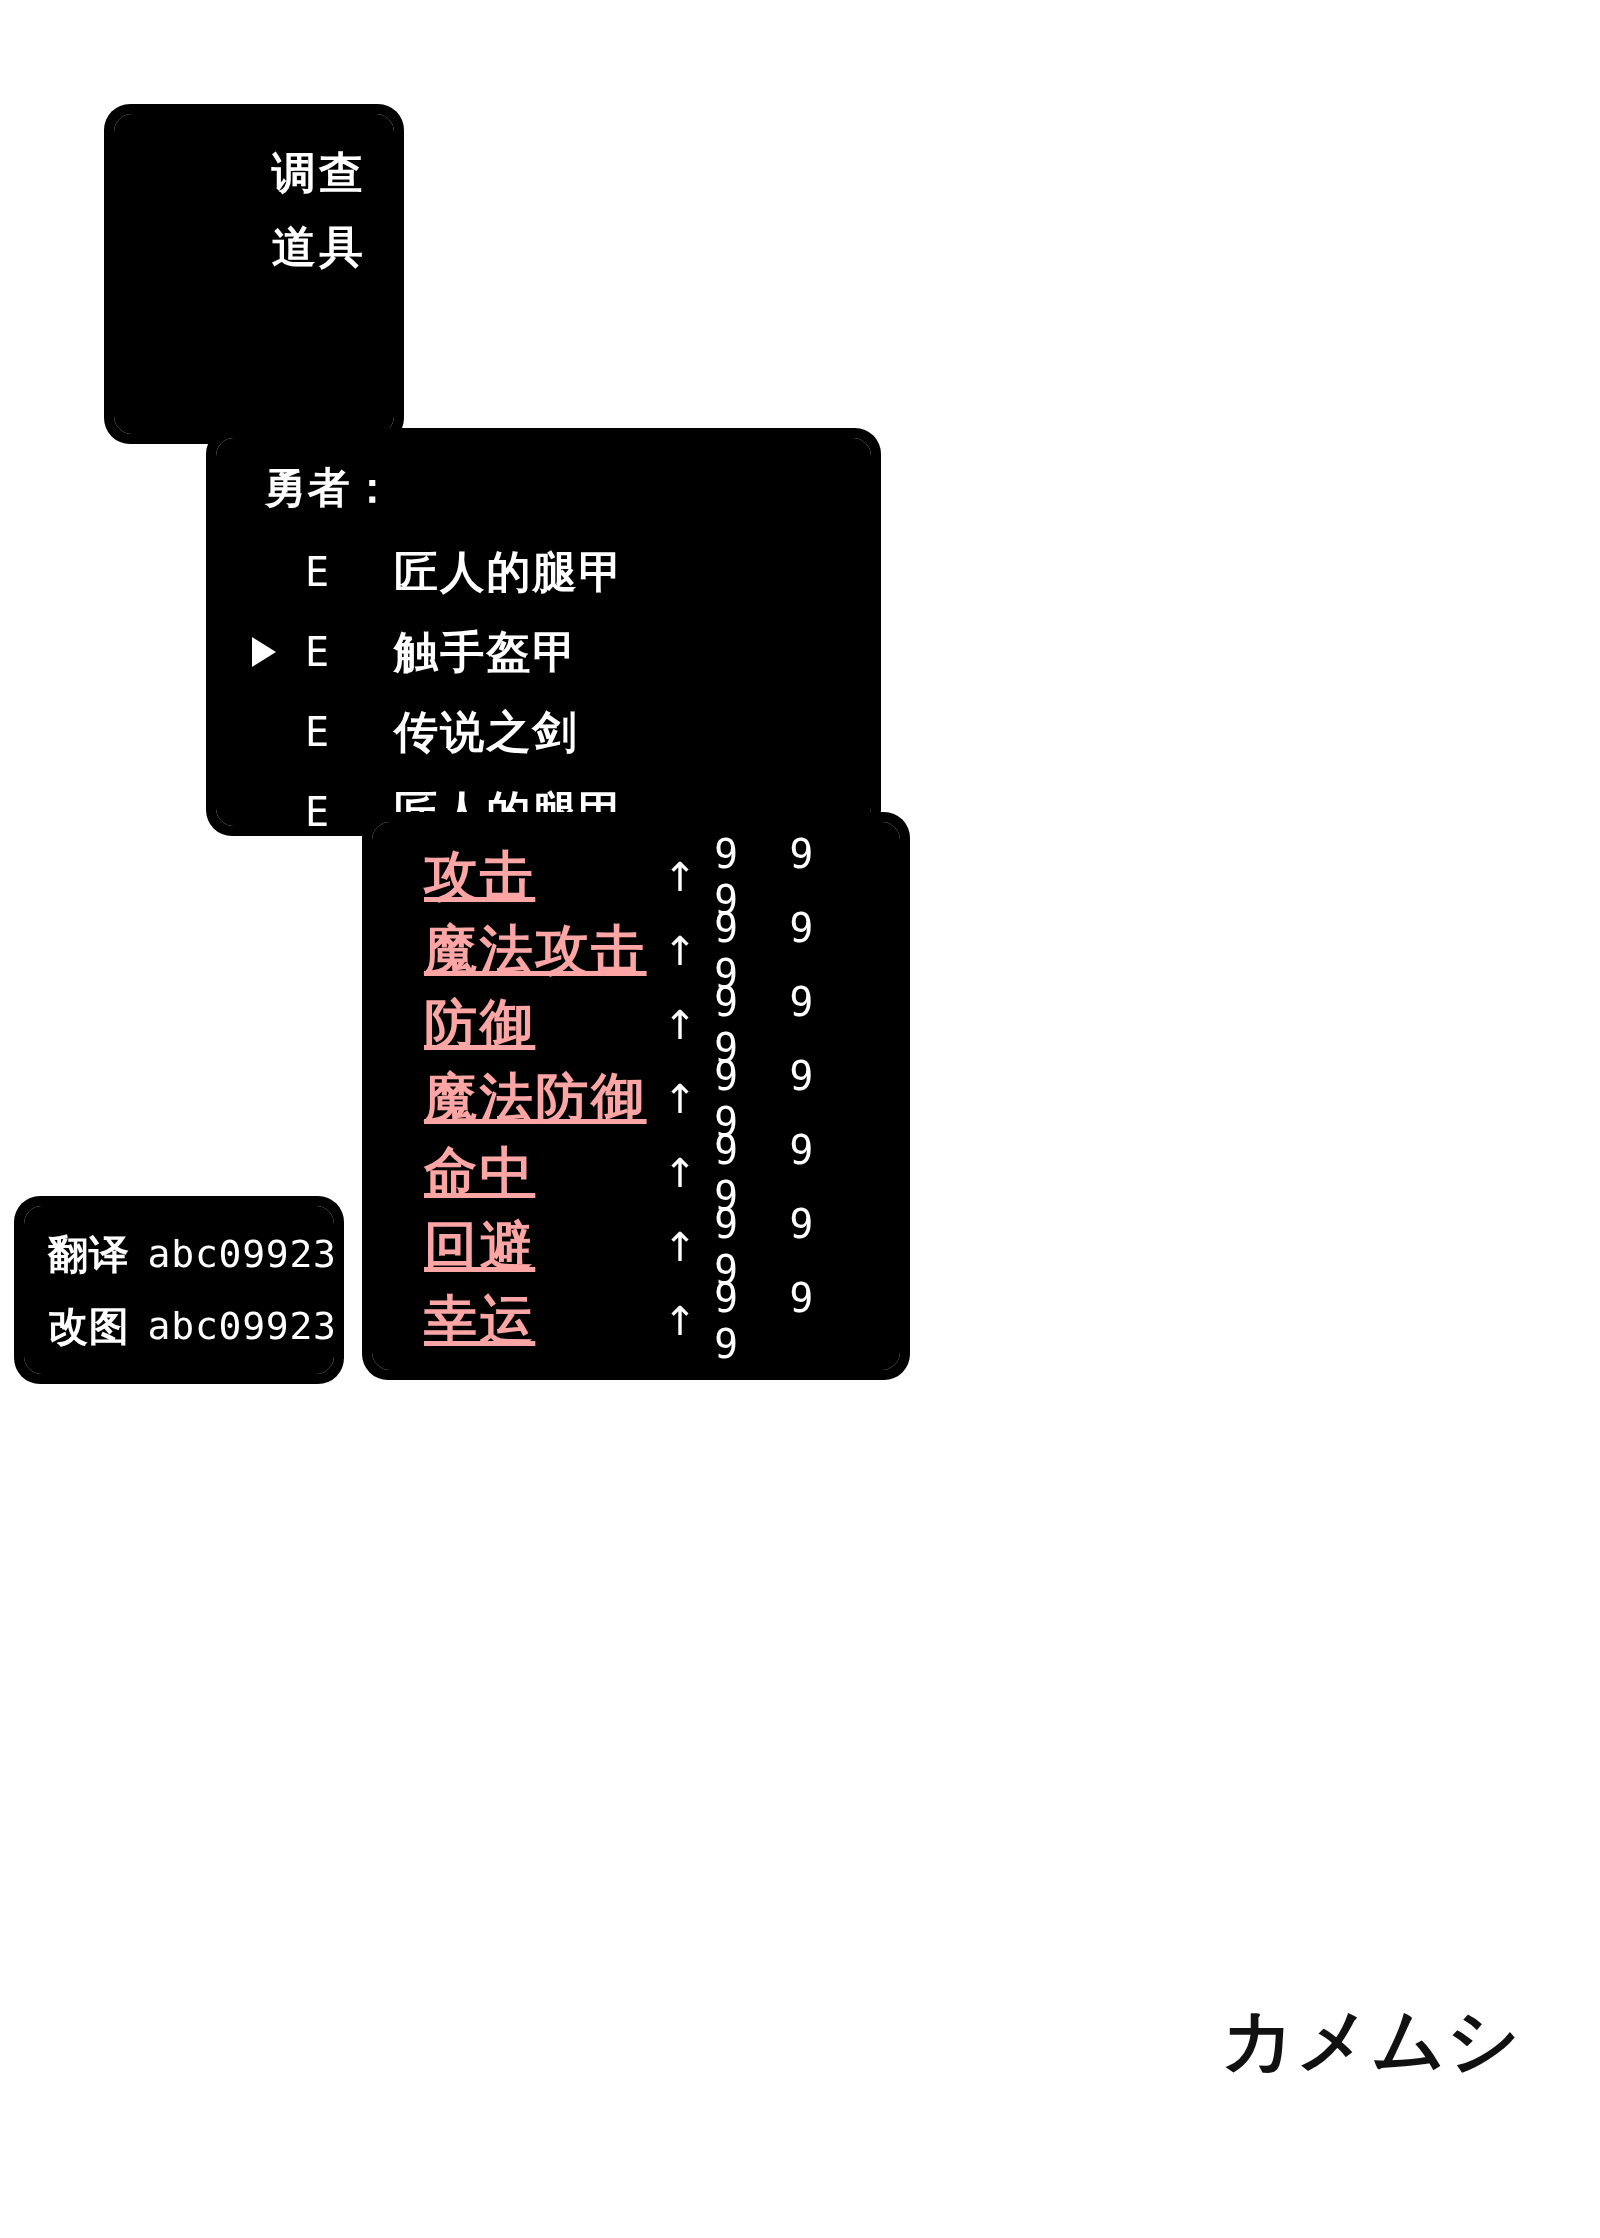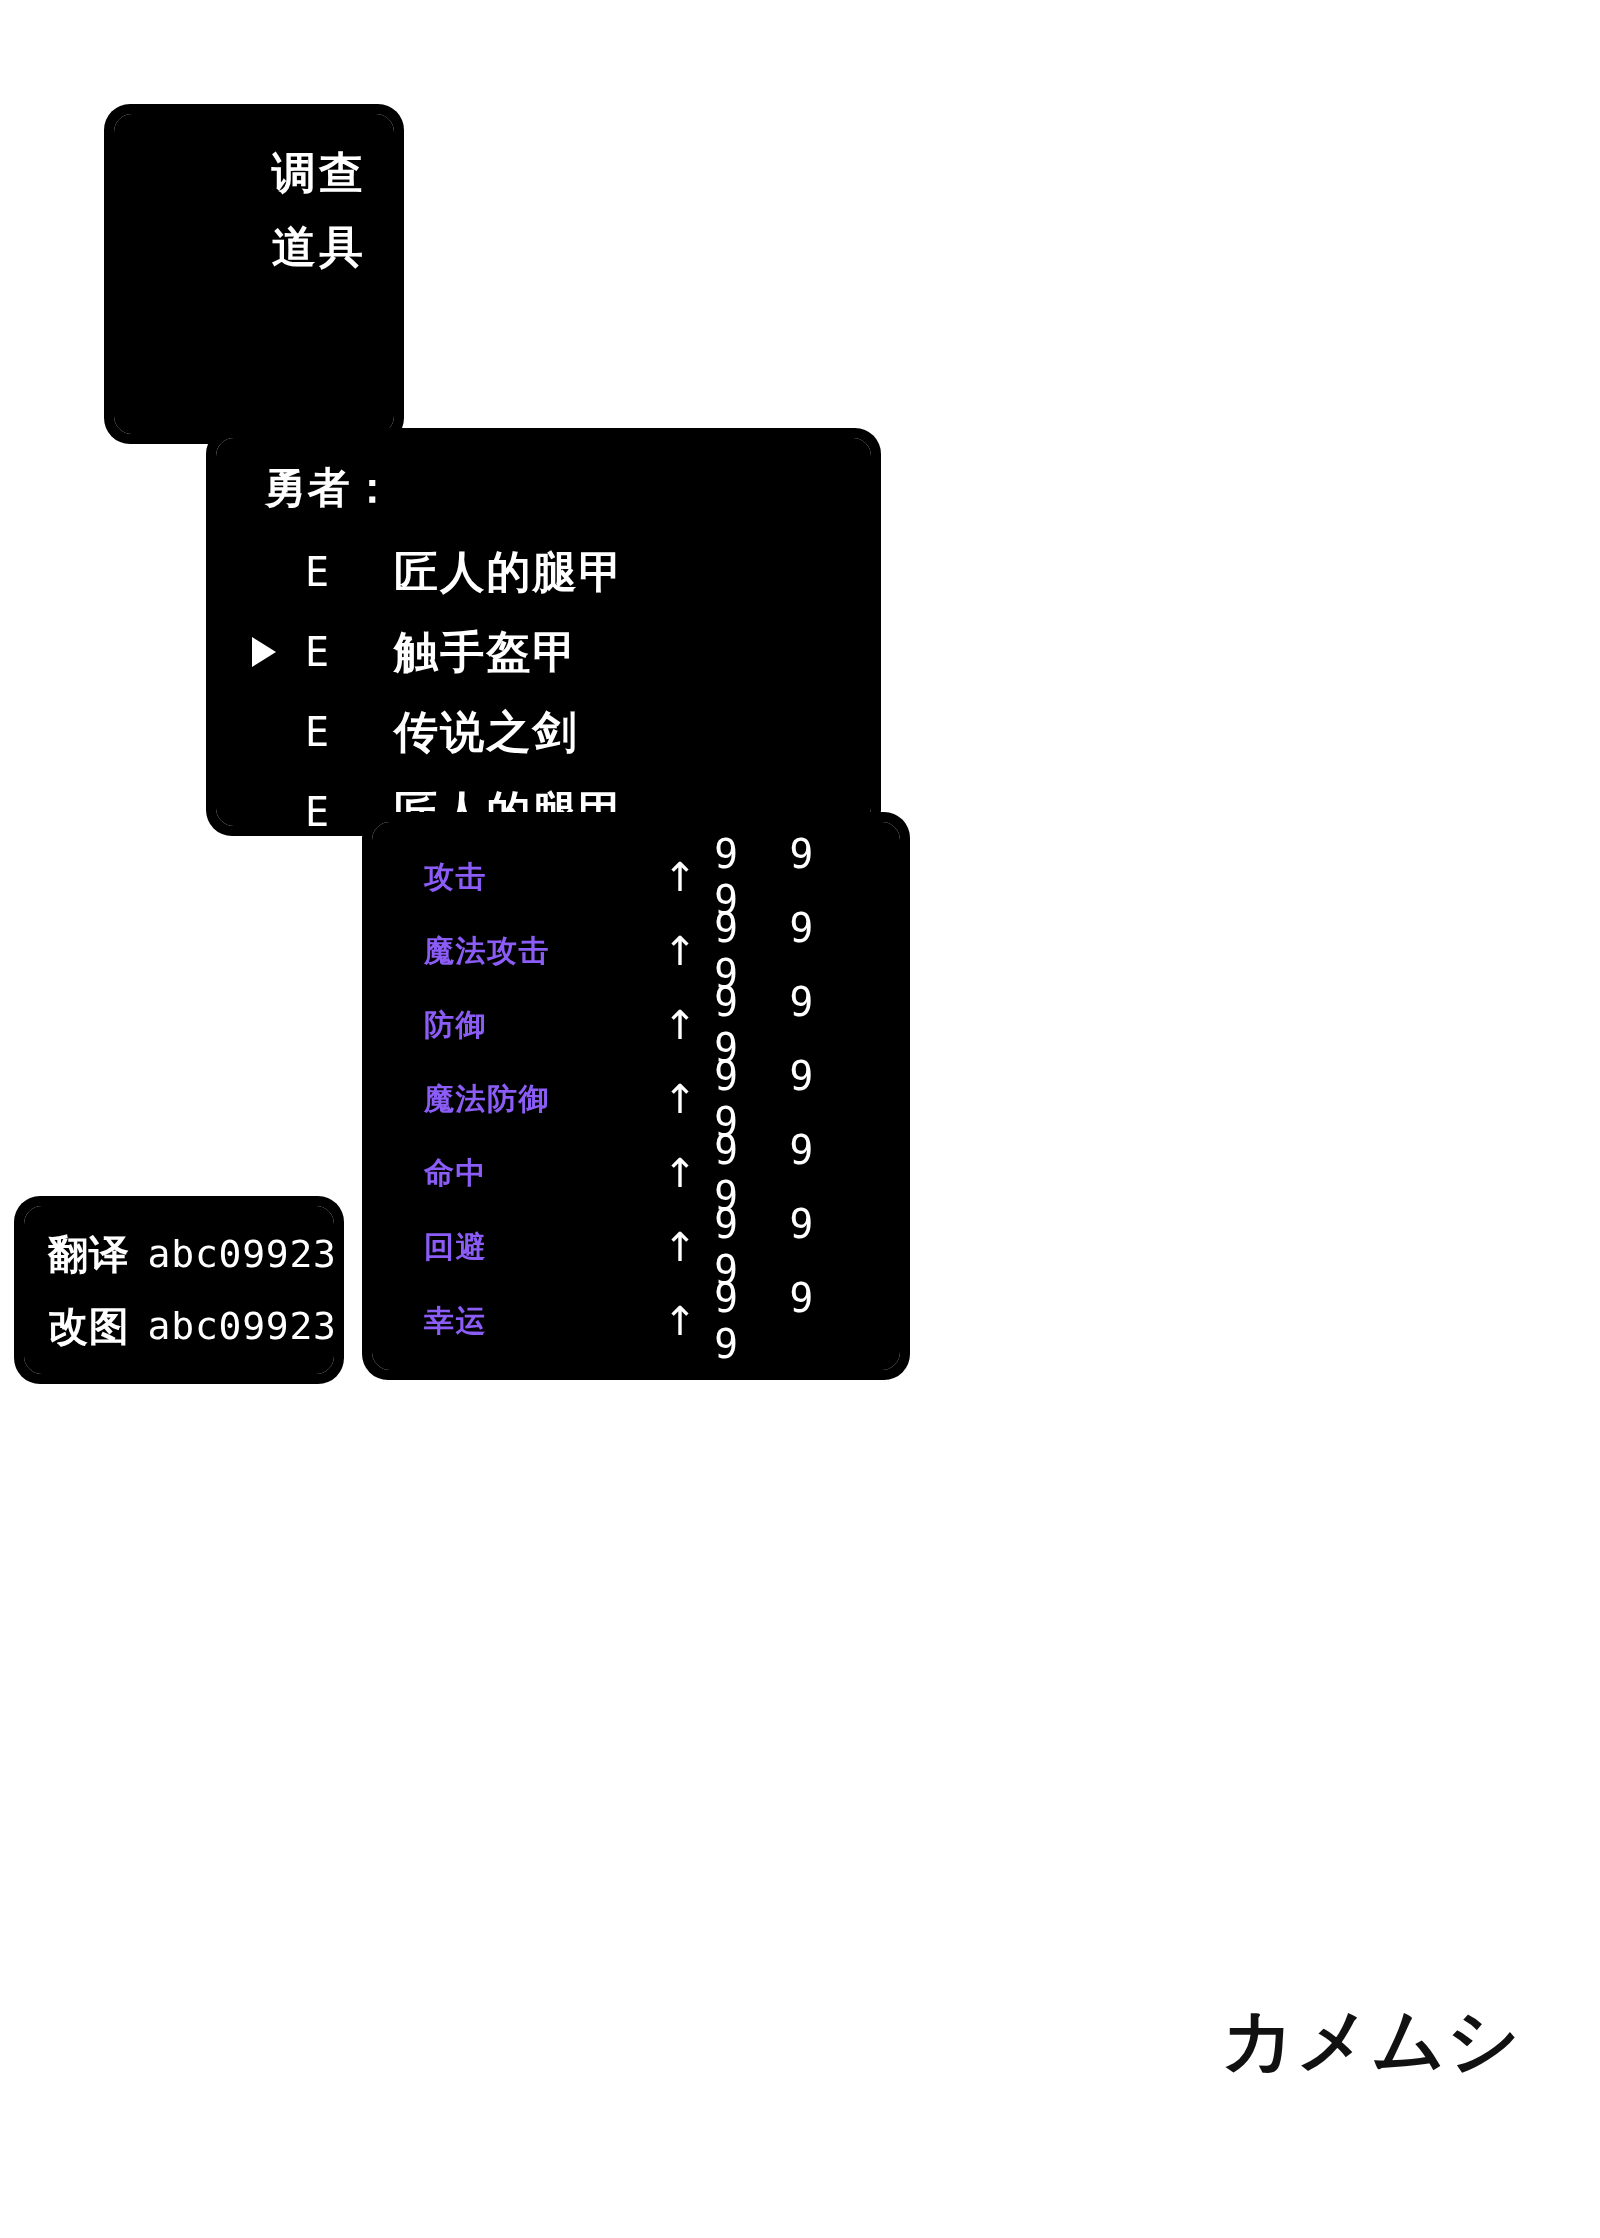--- a/index.html
+++ b/index.html
@@ -105,22 +105,23 @@
 
   
   #stats-window .win-inner{ padding:18px 0 12px 0; }
   .stat-row{
     display:flex; align-items:center;
     height:74px;
     padding:0 34px 0 52px;
   }
   .stat-name{
     flex:1 1 auto;
-    font-size:30px; color:#8b5cf6; font-weight:700;
+    font-size:53px; color:#fca5a5; font-weight:700;
     letter-spacing:0.05em;
+    text-decoration:underline;
   }
   .stat-arrow{
     flex:0 0 52px;
     font-size:40px; color:#fff; font-weight:400;
     text-align:center; line-height:1;
     font-family:"DejaVu Sans","Liberation Sans",sans-serif;
   }
   .stat-value{
     flex:0 0 160px;
     font-size:40px; color:#fff; font-weight:500;

